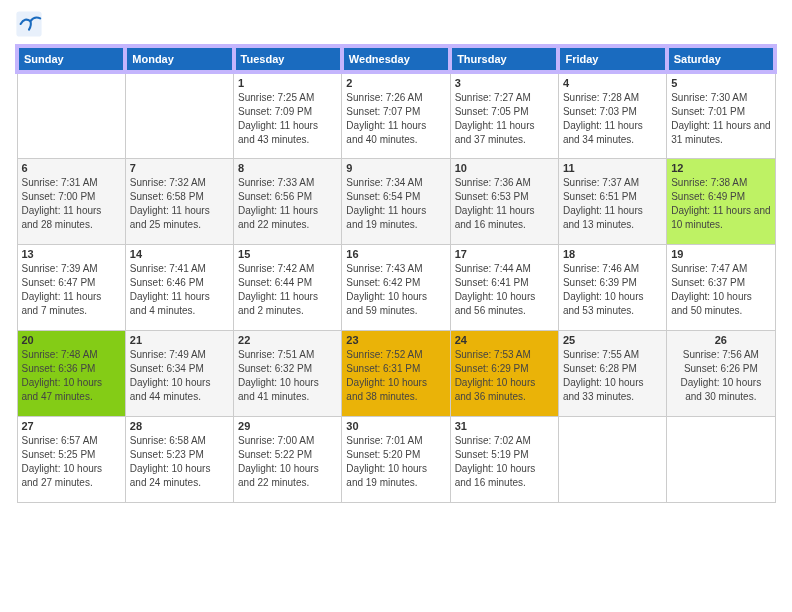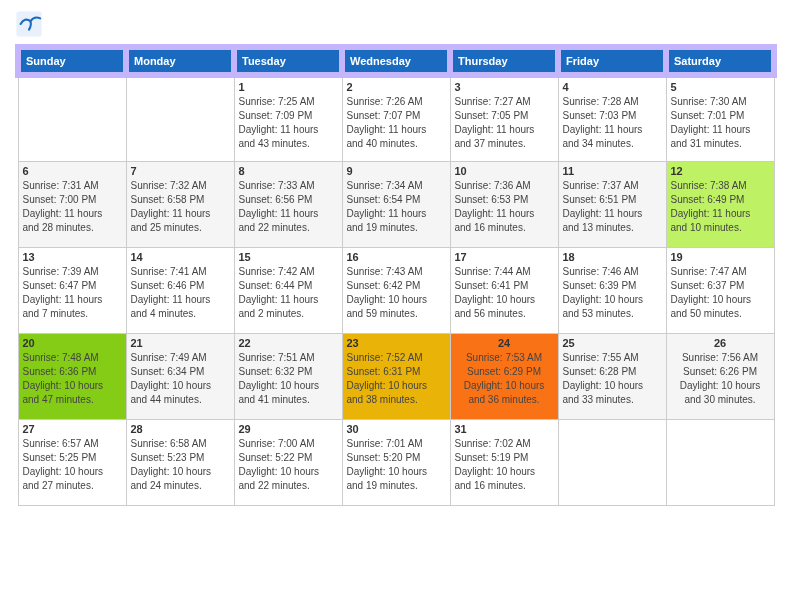--- a/index.html
+++ b/index.html
@@ -58,21 +58,21 @@
       border-collapse: collapse;
       table-layout: fixed;
     }
     .calendar th {
       background-color: #1a6bbf;
       color: #fff;
       font-size: 11px;
       font-weight: bold;
       text-align: left;
       padding: 5px 5px;
-      border: 6px solid #c4b5fd;
+      border: 4px solid #c4b5fd;
     }
     .calendar td {
       vertical-align: top;
       border: 1px solid #ccc;
       padding: 3px 4px;
       height: 86px;
       font-size: 9px;
       color: #333;
       background: #fff;
     }
@@ -293,21 +293,21 @@
 Daylight: 10 hours
 and 41 minutes.</div>
           </td>
           <td style="background: #eab308;">
             <span class="day-num">23</span>
             <div class="day-info">Sunrise: 7:52 AM
 Sunset: 6:31 PM
 Daylight: 10 hours
 and 38 minutes.</div>
           </td>
-          <td style="background: #f97316; text-align: center;">
+          <td style="background: #eab308;">
             <span class="day-num">24</span>
             <div class="day-info">Sunrise: 7:53 AM
 Sunset: 6:29 PM
 Daylight: 10 hours
 and 36 minutes.</div>
           </td>
           <td style="background: rgb(245, 245, 245);">
             <span class="day-num">25</span>
             <div class="day-info">Sunrise: 7:55 AM
 Sunset: 6:28 PM

